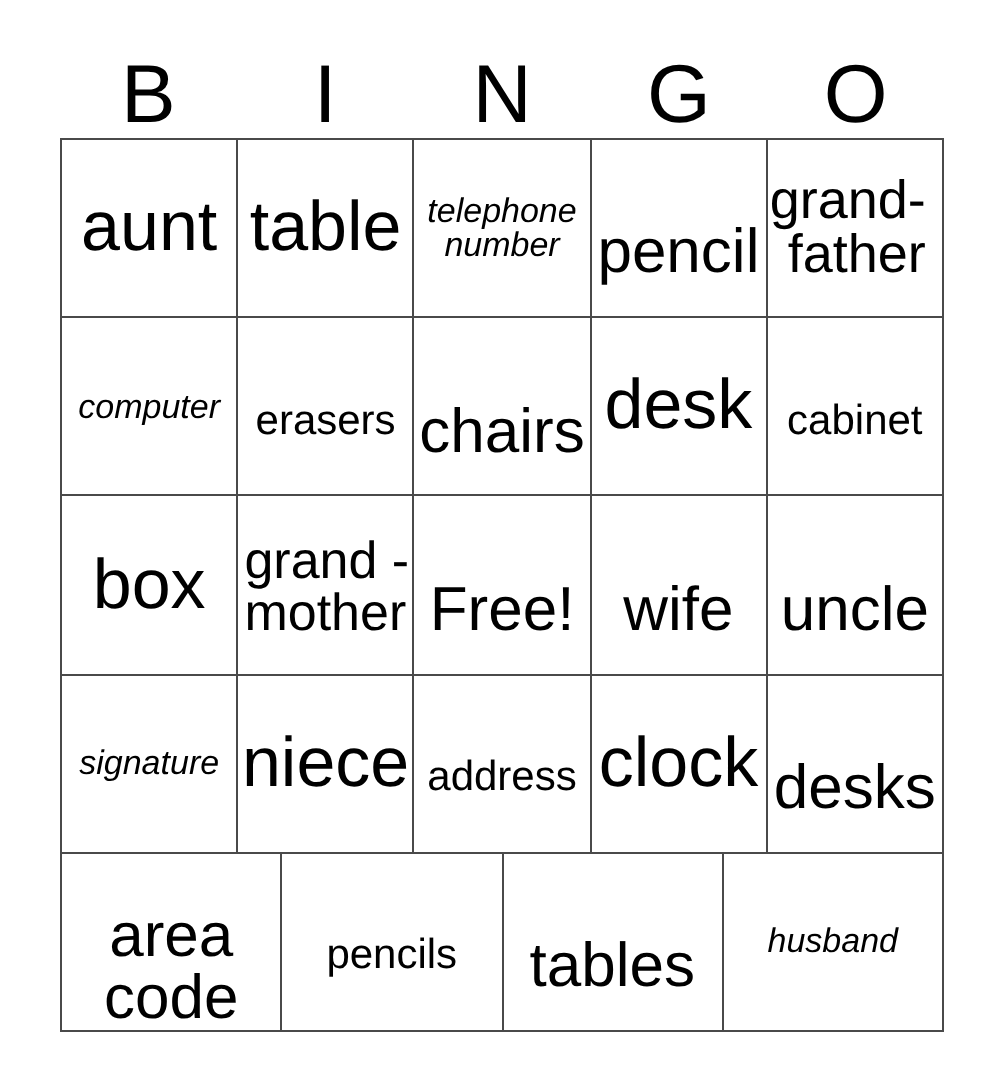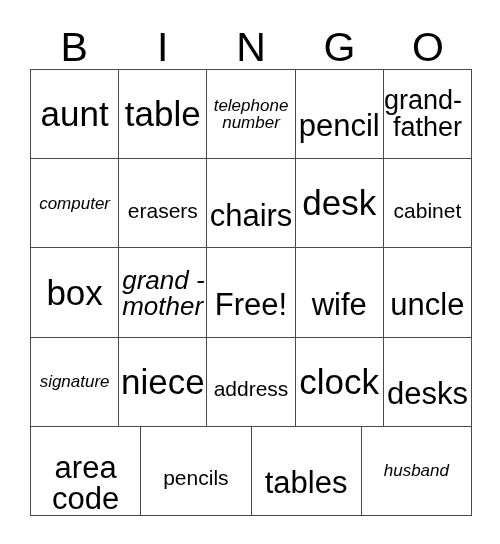--- a/index.html
+++ b/index.html
@@ -62,21 +62,21 @@
     display: flex;
     min-height: 0;
   }
   .bingo-cell {
     flex: 1 1 0;
     box-sizing: border-box;
     border-right: 1px solid #4a4a4a;
     border-bottom: 1px solid #4a4a4a;
     display: flex;
     align-items: center;
-    justify-content: flex-end;
+    justify-content: flex-start;
     overflow: hidden;
     padding: 0 1px;
     background: #ffffff;
   }
   .cell-text {
     display: block;
     width: 100%;
     text-align: center;
     line-height: 1.02;
     white-space: pre-line;
@@ -146,21 +146,21 @@
       <div class="bingo-cell">
           <span class="cell-text fs-sm">cabinet</span>
         </div>
     </div>
 
     <div class="bingo-row">
       <div class="bingo-cell">
           <span class="cell-text fs-xl">box</span>
         </div>
       <div class="bingo-cell">
-          <span class="cell-text fs-md two-line align-left" style="font-size: 26px; font-style: italic;">grand -
+          <span class="cell-text fs-md two-line align-left" style="font-size: 26px;">grand -
 mother</span>
         </div>
       <div class="bingo-cell">
           <span class="cell-text fs-lg">Free!</span>
         </div>
       <div class="bingo-cell">
           <span class="cell-text fs-lg">wife</span>
         </div>
       <div class="bingo-cell">
           <span class="cell-text fs-lg">uncle</span>

